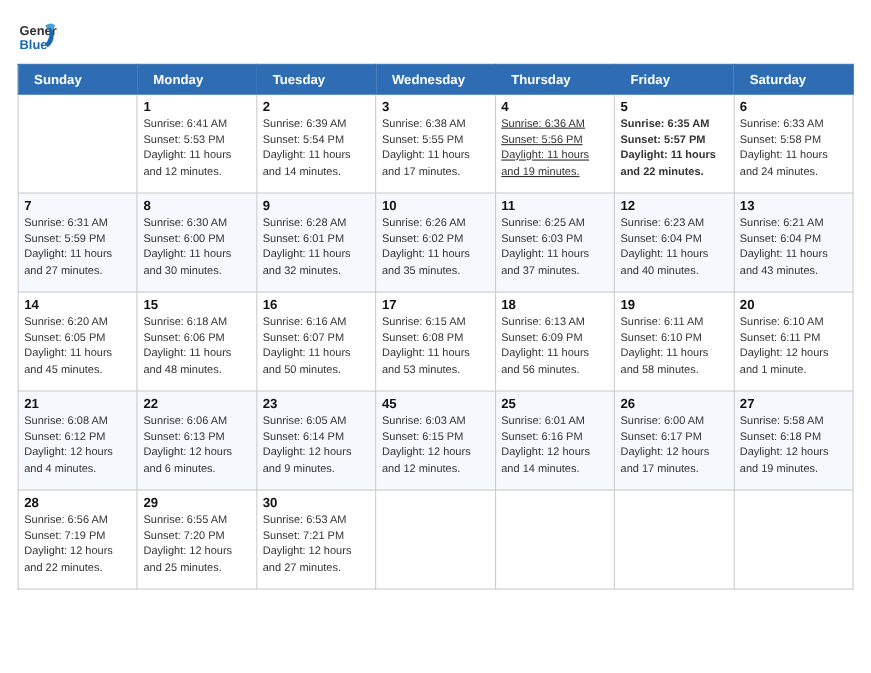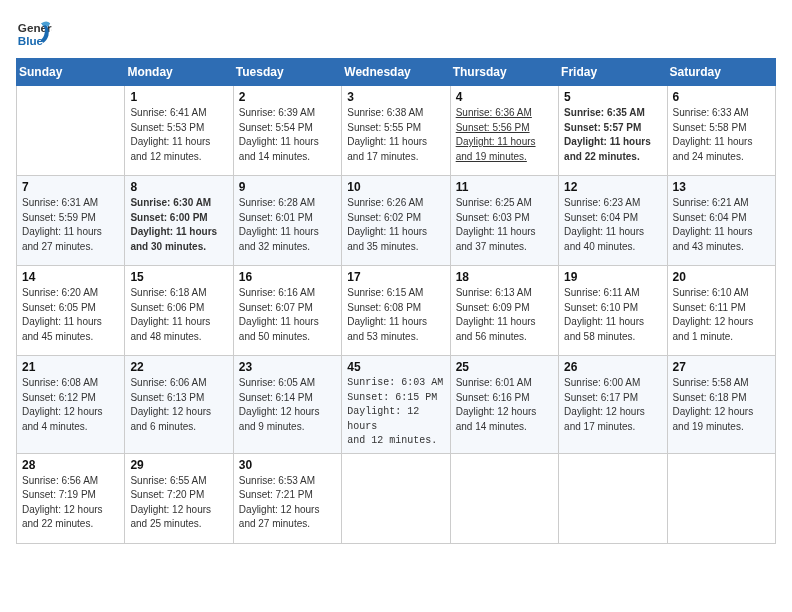--- a/index.html
+++ b/index.html
@@ -40,21 +40,21 @@
     }
     table {
       width: 100%;
       border-collapse: collapse;
       font-size: 11px;
     }
     thead tr th {
       background-color: #2e6db4;
       color: #fff;
       text-align: left;
-      padding: 6px 2px;
+      padding: 6px 14px;
       font-size: 12px;
       font-weight: bold;
       border: 1px solid #2e6db4;
     }
     tbody tr td {
       border: 1px solid #ccc;
       vertical-align: top;
       padding: 4px 5px;
       width: 14.28%;
       min-height: 80px;
@@ -158,21 +158,21 @@
       <tr>
         <td>
           <div class="day-number">7</div>
           <div class="day-info" style="white-space: pre-line;">Sunrise: 6:31 AM
 Sunset: 5:59 PM
 Daylight: 11 hours
 and 27 minutes.</div>
         </td>
         <td>
           <div class="day-number">8</div>
-          <div class="day-info" style="white-space: pre-line; font-weight: bold;">Sunrise: 6:30 AM
+          <div class="day-info" style="white-space: pre-line;">Sunrise: 6:30 AM
 Sunset: 6:00 PM
 Daylight: 11 hours
 and 30 minutes.</div>
         </td>
         <td>
           <div class="day-number">9</div>
           <div class="day-info" style="white-space: pre-line;">Sunrise: 6:28 AM
 Sunset: 6:01 PM
 Daylight: 11 hours
 and 32 minutes.</div>
@@ -274,21 +274,21 @@
         </td>
         <td>
           <div class="day-number">23</div>
           <div class="day-info" style="white-space: pre-line;">Sunrise: 6:05 AM
 Sunset: 6:14 PM
 Daylight: 12 hours
 and 9 minutes.</div>
         </td>
         <td>
           <div class="day-number">45</div>
-          <div class="day-info" style="white-space: pre-line; font-family: Liberation Mono, monospace;">Sunrise: 6:03 AM
+          <div class="day-info" style="white-space: pre-line;">Sunrise: 6:03 AM
 Sunset: 6:15 PM
 Daylight: 12 hours
 and 12 minutes.</div>
         </td>
         <td>
           <div class="day-number">25</div>
           <div class="day-info" style="white-space: pre-line;">Sunrise: 6:01 AM
 Sunset: 6:16 PM
 Daylight: 12 hours
 and 14 minutes.</div>

